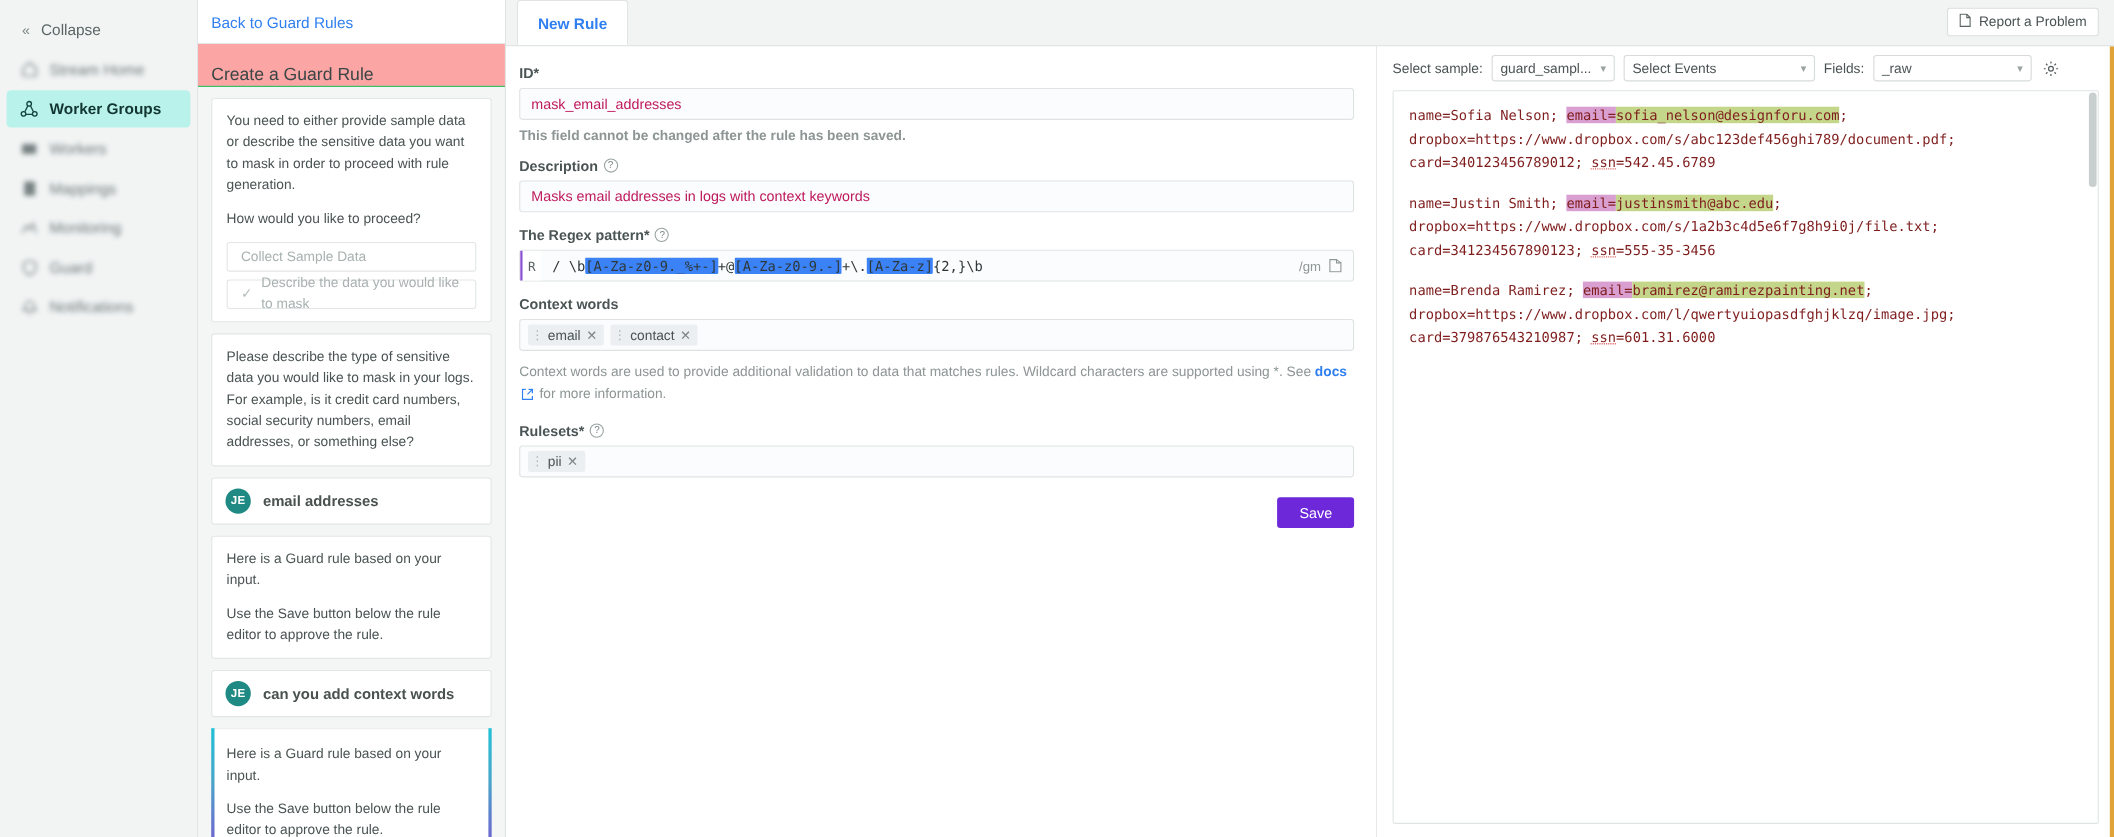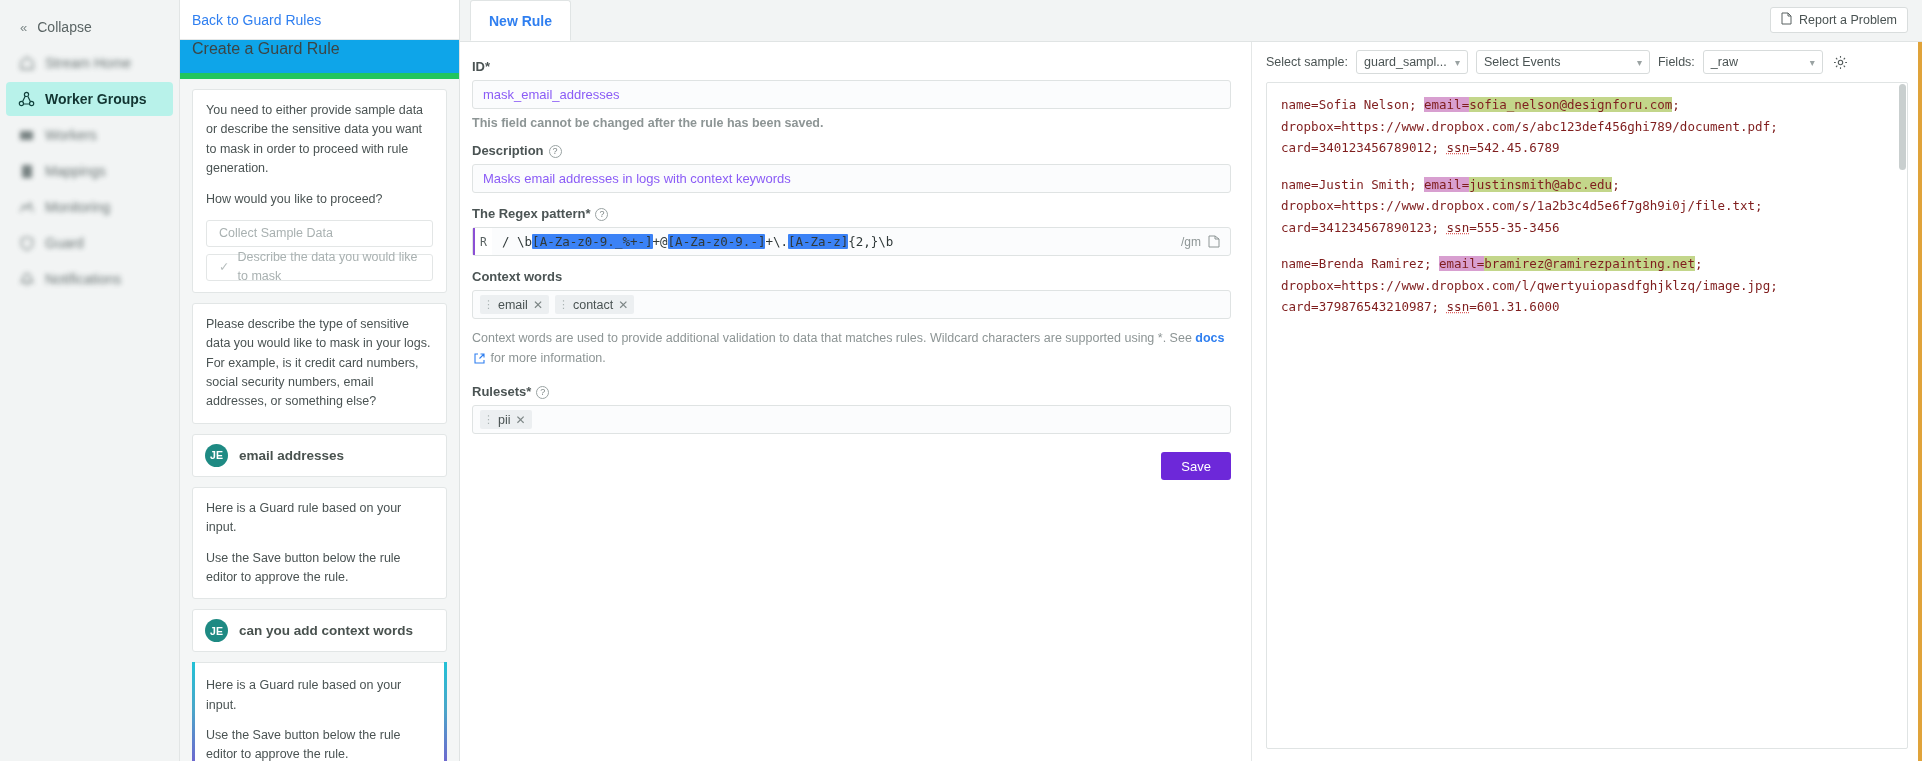--- a/index.html
+++ b/index.html
@@ -47,23 +47,23 @@
     border-right: 1px solid #dfe3e3;
     display: flex; flex-direction: column;
   }
   .chat-top {
     height: 40px; background: #ffffff;
     border-bottom: 1px solid #e4e7e7;
     display: flex; align-items: center; padding-left: 12px;
   }
   .back-link { color: #2f7ff0; font-size: 14px; cursor: pointer; }
   .chat-title-bar {
-    height: 39px; background: #0ea5e9;
-    border-bottom: 6px solid #22c55e;
-    display: flex; align-items: flex-start; padding-left: 12px;
+    height: 39px; background: #fca5a5;
+    border-bottom: 1px solid #22c55e;
+    display: flex; align-items: flex-end; padding-left: 12px;
   }
   .chat-title { font-size: 16px; color: #3c4545; }
   .chat-body { flex: 1; overflow: hidden; padding: 10px 12px 0 12px; }
 
   .bubble {
     background: #ffffff;
     border: 1px solid #e2e6e6;
     border-radius: 3px;
     padding: 11px 13px;
     margin-bottom: 10px;
@@ -138,32 +138,32 @@
   }
   .main-split { flex: 1; display: flex; min-height: 0; }
 
   
   .form-pane {
     flex: 1; min-width: 0; padding: 17px 20px 0 12px;
     overflow: hidden; border-right: 1px solid #e4e7e7;
   }
   .flabel {
     font-size: 13px; font-weight: bold; color: #4b5454;
-    margin-bottom: 6px; display:flex; align-items:flex-end; gap: 5px;
+    margin-bottom: 6px; display:flex; align-items:center; gap: 5px;
   }
   .qmark {
     width: 13px; height: 13px; border-radius: 50%;
     border: 1px solid #9aa3a3; color: #7d8686;
     font-size: 9px; line-height: 11px; text-align:center;
     font-weight: normal; display:inline-block;
   }
   .finput {
     height: 29px; border: 1px solid #dfe3e3; border-radius: 3px;
     background: #fbfcfd; display:flex; align-items:center;
-    padding: 0 10px; font-size: 13px; color: #8b5cf6;
+    padding: 0 10px; font-size: 13px; color: #be185d;
     width: 100%;
   }
   .fhelp { font-size: 12.5px; color: #8d9595; margin: 7px 0 13px 0; font-weight: bold; }
   .fgroup { margin-bottom: 13px; }
 
   .regex-box {
     height: 29px; border: 1px solid #dfe3e3; border-radius: 3px;
     background: #fbfcfd; display: flex; align-items: center;
     font-family: "DejaVu Sans Mono", monospace; font-size: 12.5px;
   }
@@ -208,21 +208,21 @@
     padding: 0 10px 0 14px; font-size: 12.5px; color:#4b5454;
   }
   .sel {
     height: 24px; border:1px solid #d7dbdb; border-radius:3px; background:#fff;
     display:flex; align-items:center; justify-content:space-between;
     padding: 0 7px; font-size: 12.5px; color:#4b5454; cursor:pointer;
   }
   .sel .cv { color:#9aa2a2; font-size:10px; margin-left:8px; }
   .sel-sample { width: 112px; }
   .sel-events { width: 174px; }
-  .sel-fields { width: 120px; }
+  .sel-fields { width: 144px; }
   .gear { padding: 0 2px; cursor:pointer; color:#545c5c; display:flex; align-items:center;}
   .preview-body {
     flex:1; margin: 0 10px 12px 14px;
     border: 1px solid #e0e4e4; border-radius: 2px;
     padding: 11px 14px; overflow: hidden;
     font-family: "DejaVu Sans Mono", monospace;
     font-size: 12.5px; line-height: 1.72; color: #7f1d1d;
     position: relative;
   }
   .rec { margin-bottom: 15px; white-space: pre-wrap; word-break: break-all; }

